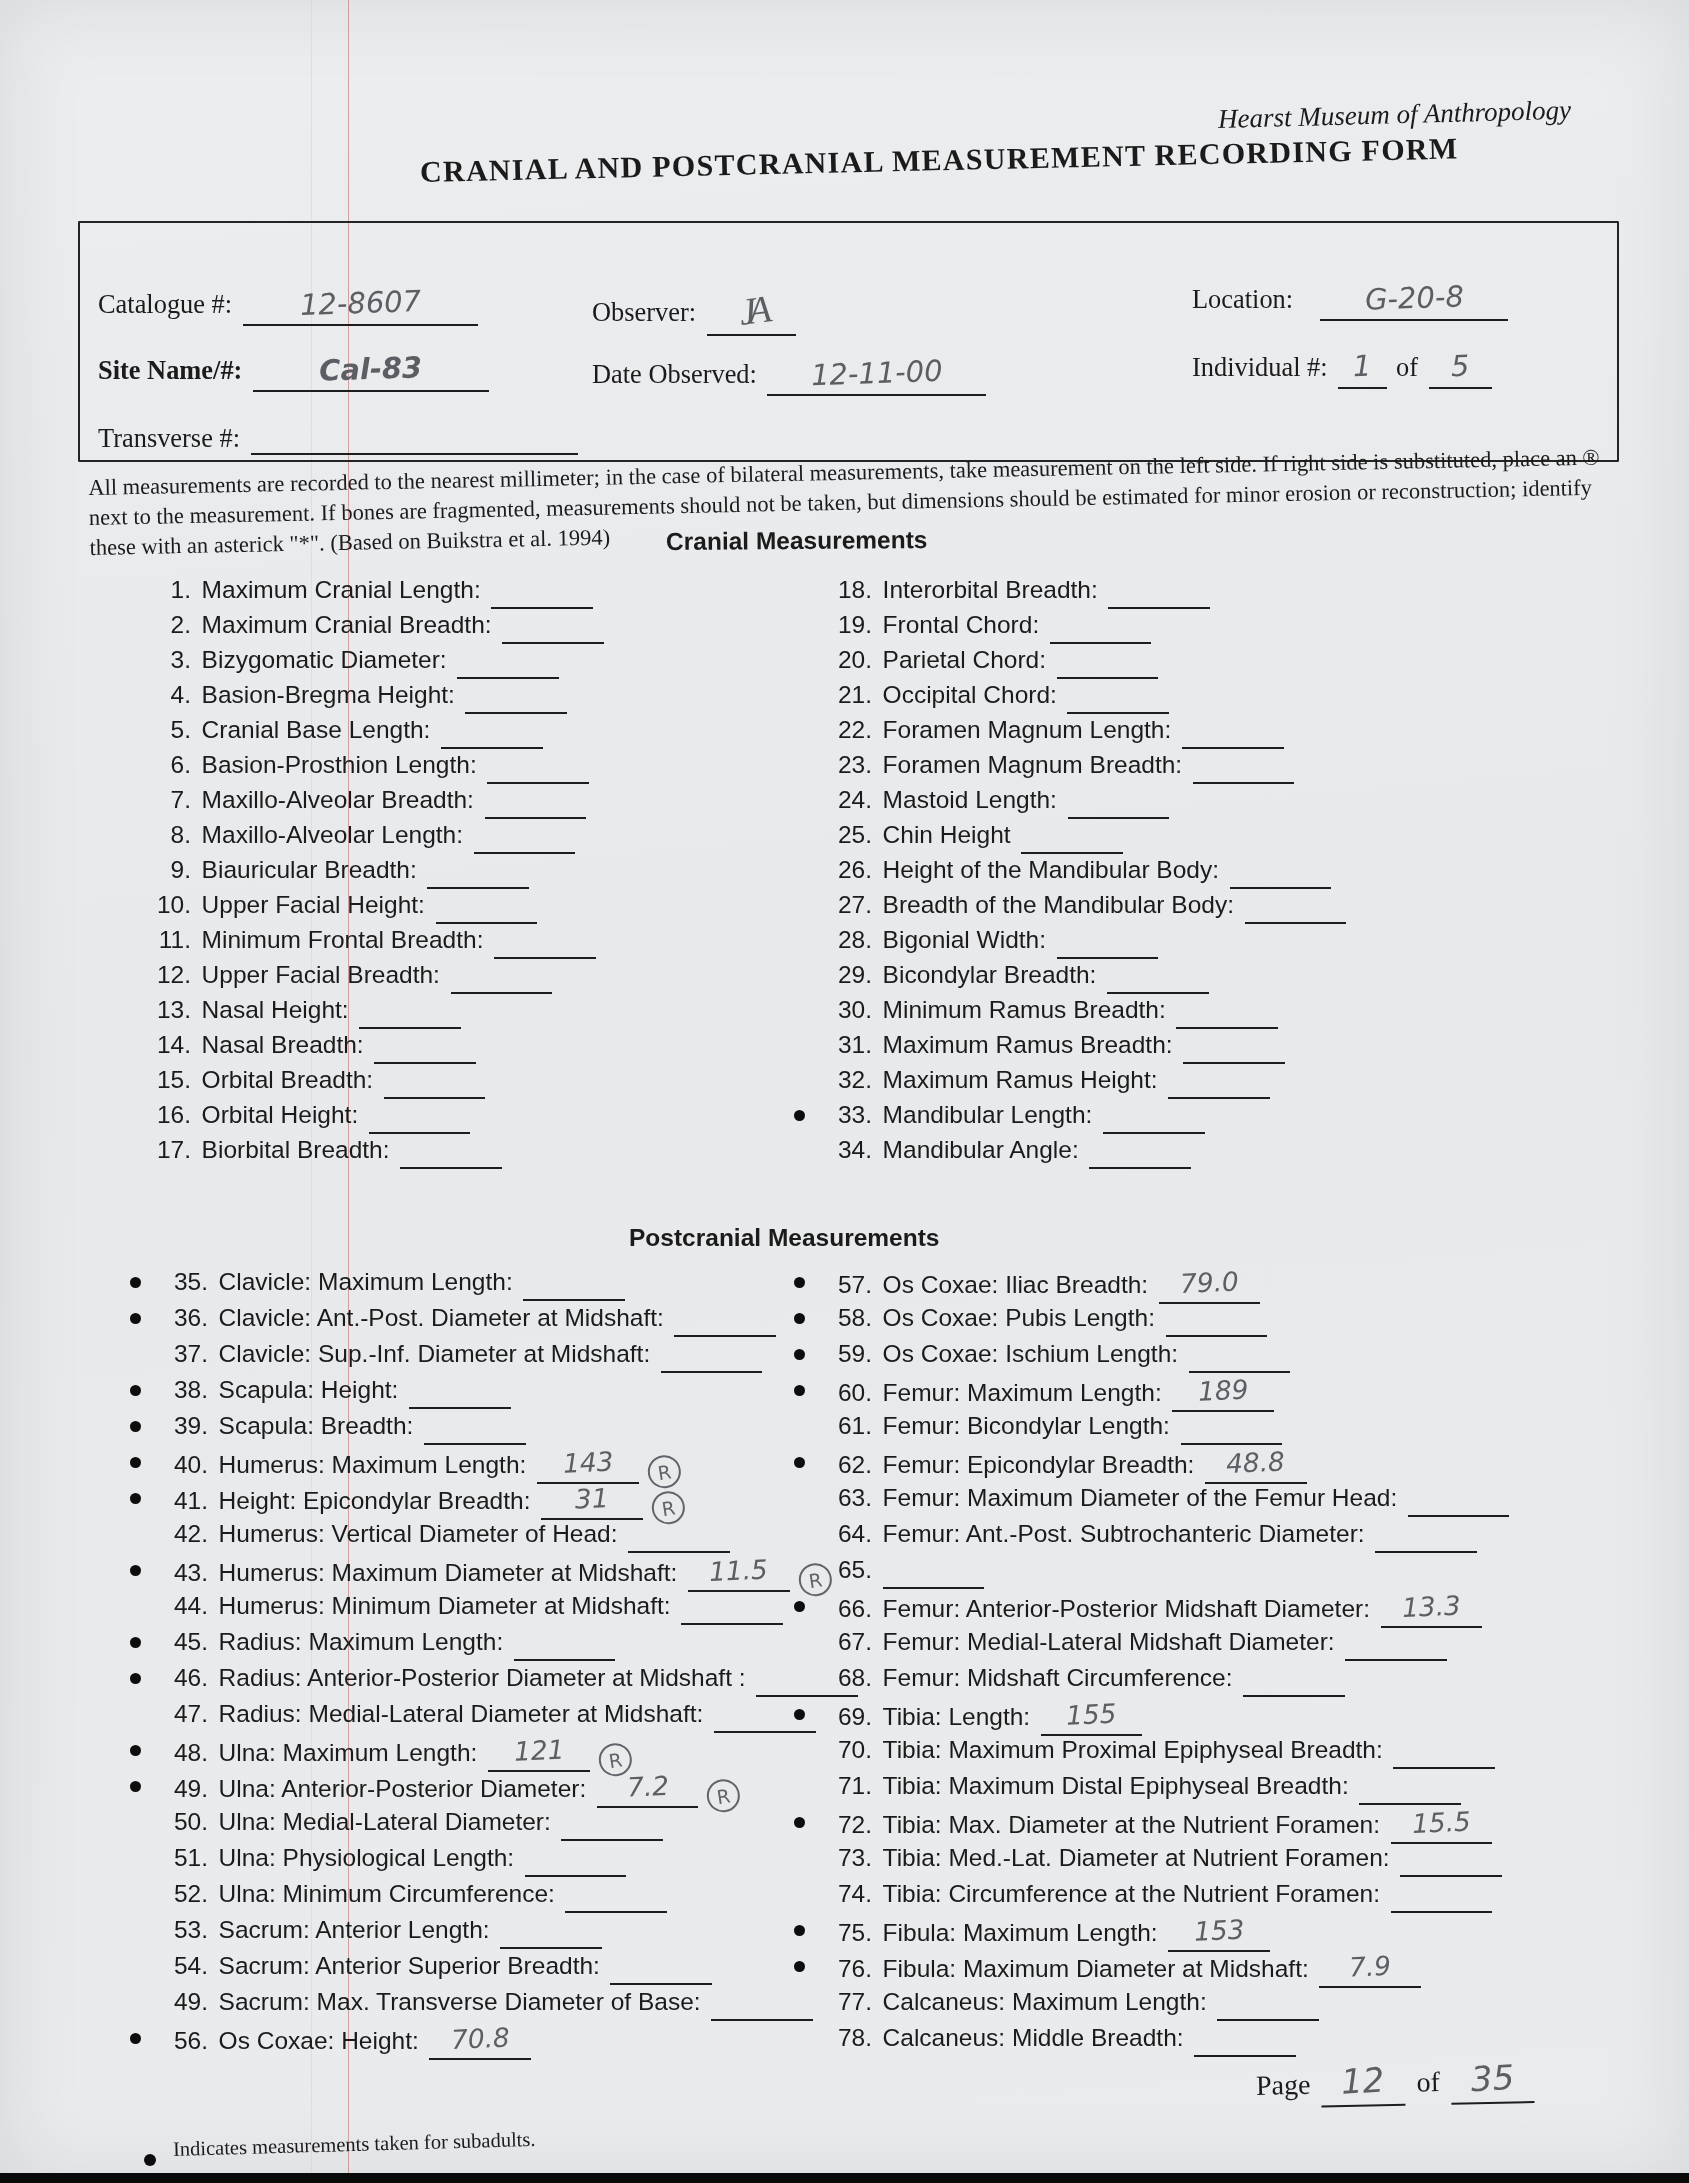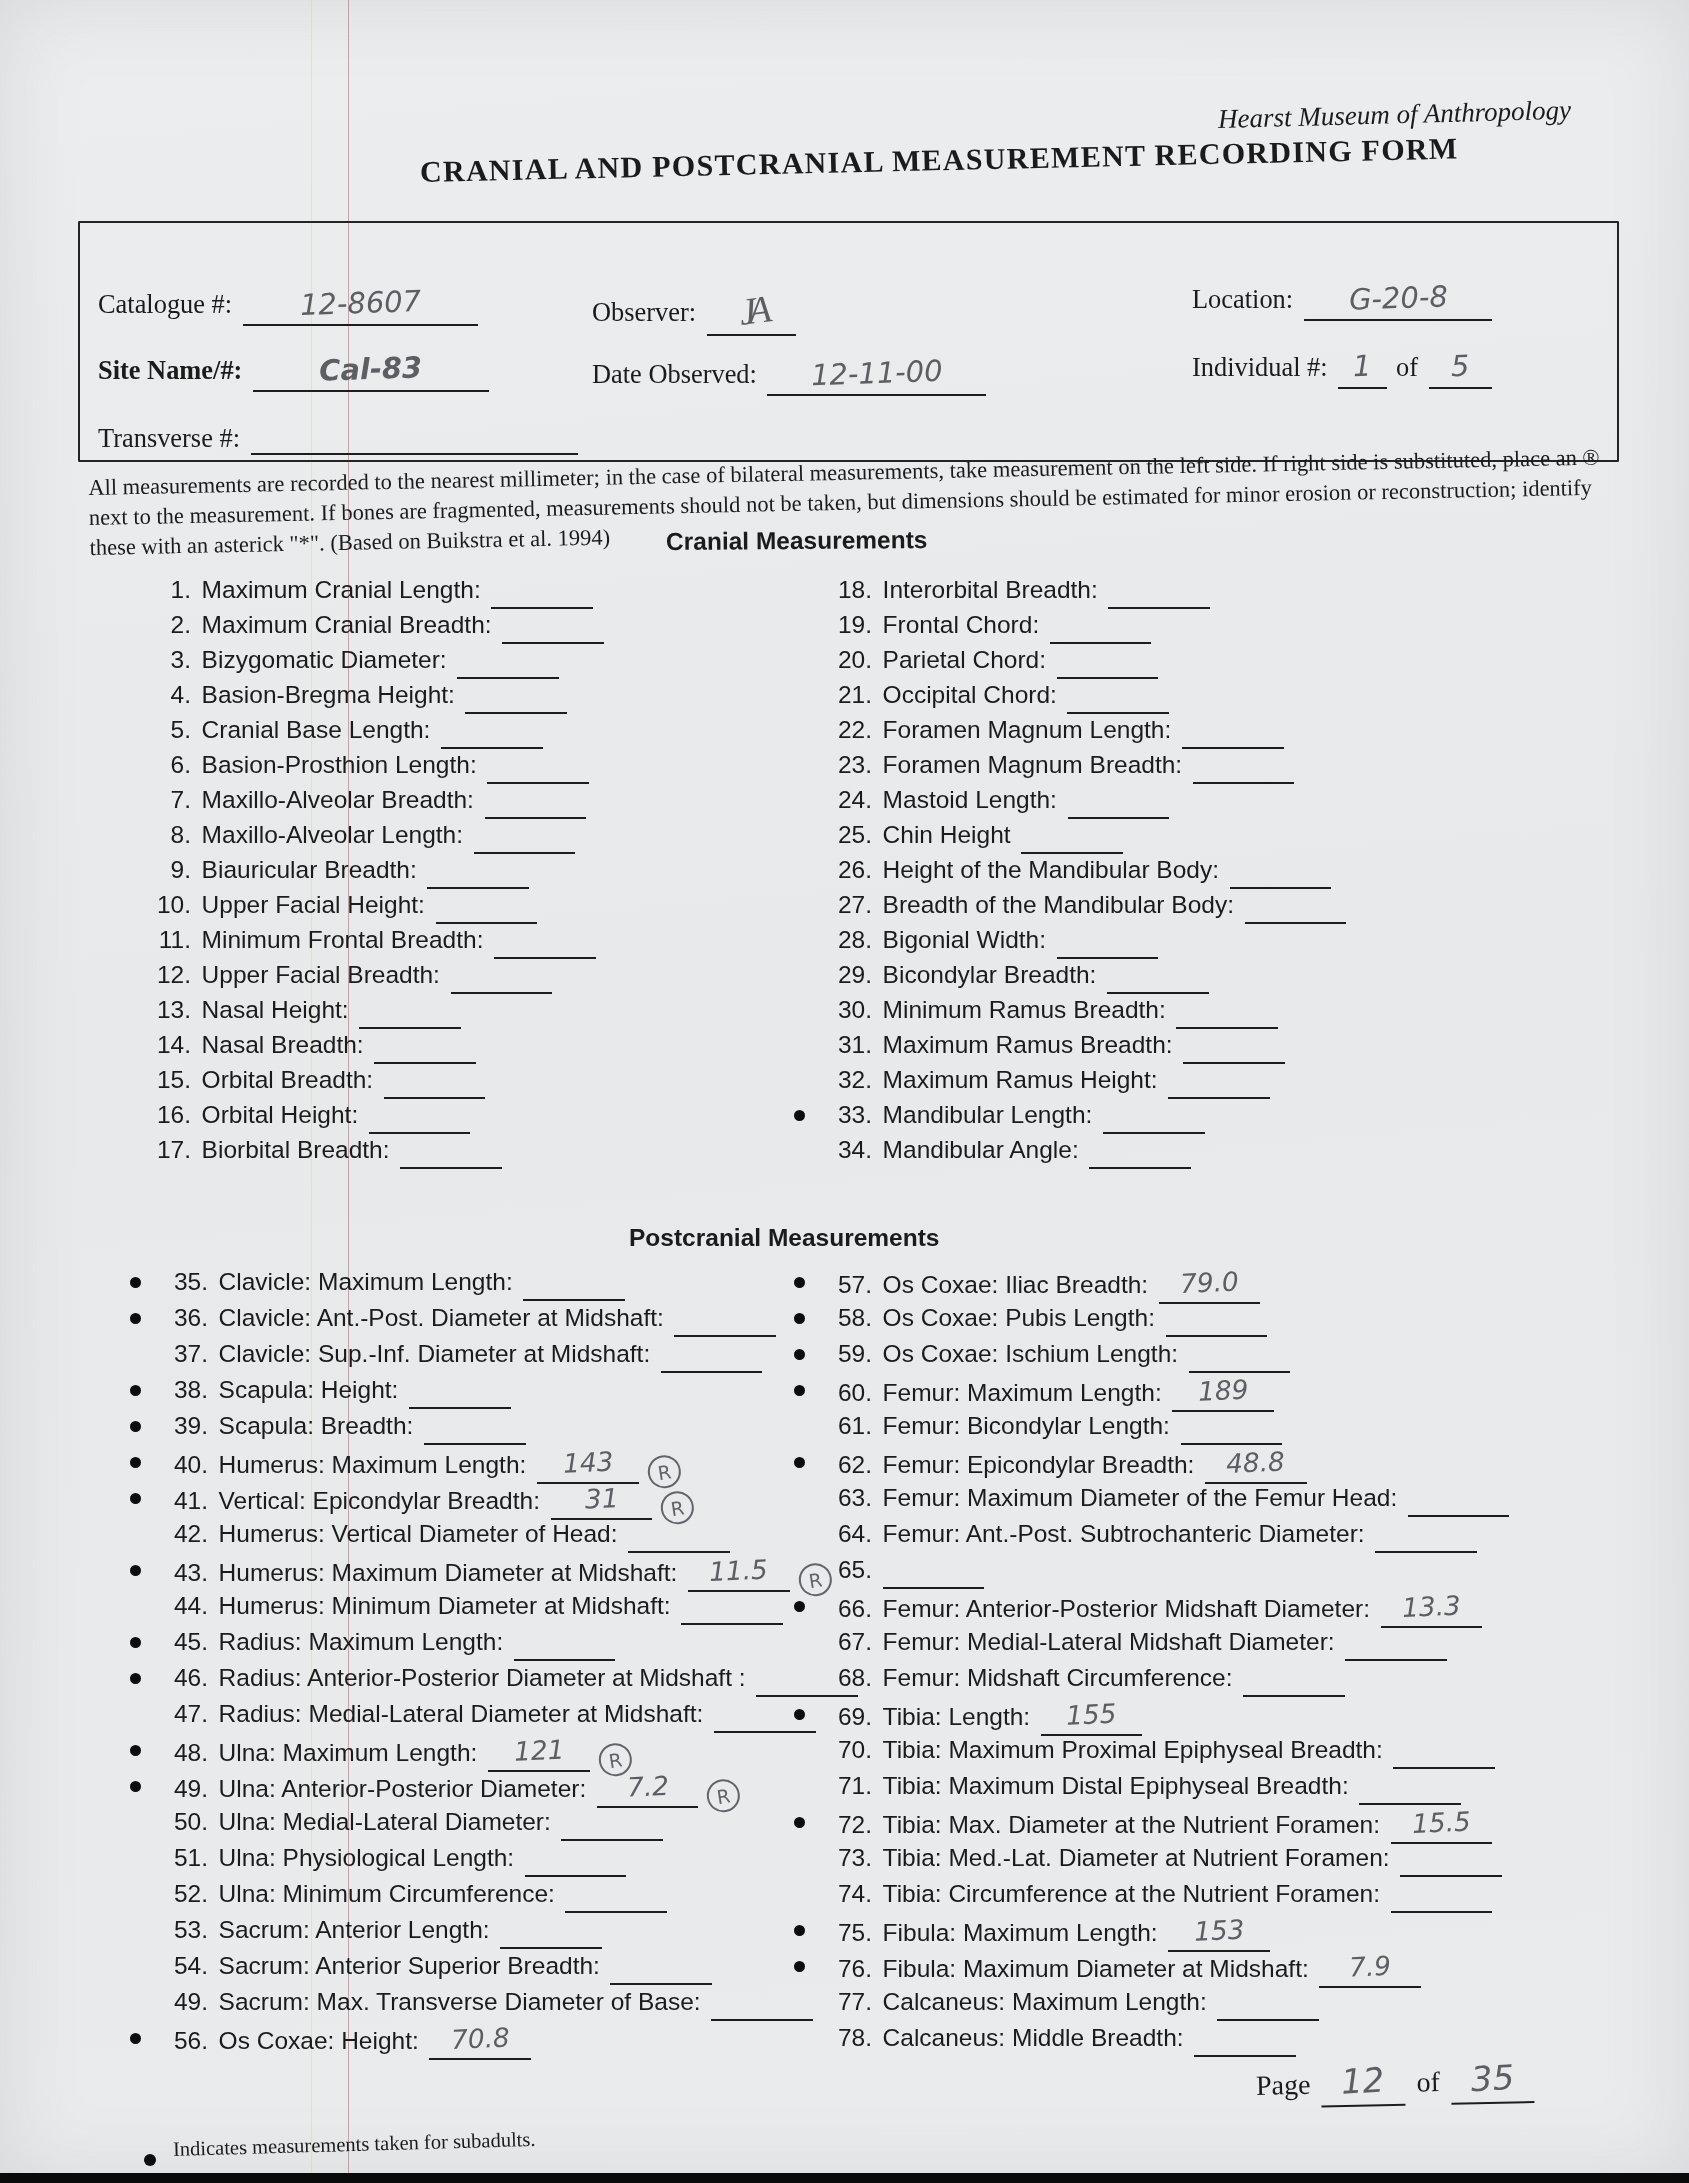--- a/index.html
+++ b/index.html
@@ -87,21 +87,21 @@
 
   <div class="info-box">
     <div class="field f-cat" style="left:18px; top:34px;">
       <span class="lbl">Catalogue #:</span>
       <span class="blank"><span class="hw">12-8607</span></span>
     </div>
     <div class="field f-obs" style="left:512px; top:34px;">
       <span class="lbl">Observer:</span>
       <span class="blank"><span class="hw sig">JA</span></span>
     </div>
-    <div class="field f-loc" style="left:1112px; top:29px;">
+    <div class="field f-loc" style="left:1112px; top:29px;gap:16px;">
       <span class="lbl">Location:</span>
       <span class="blank"><span class="hw">G-20-8</span></span>
     </div>
 
     <div class="field f-site" style="left:18px; top:100px;font-weight:bold;">
       <span class="lbl">Site Name/#:</span>
       <span class="blank"><span class="hw">Cal-83</span></span>
     </div>
     <div class="field f-date" style="left:512px; top:104px;">
       <span class="lbl">Date Observed:</span>
@@ -416,21 +416,21 @@
       <div class="m-row">
         <span class="bdot" style="visibility: visible;"></span>
         <span class="num">40.</span>
         <span class="lab">Humerus: Maximum Length:</span>
         <span class="blank"><span class="hw">143</span></span>
         <span class="cr" style="display: inline-flex;">R</span>
       </div>
       <div class="m-row">
         <span class="bdot" style="visibility: visible;"></span>
         <span class="num">41.</span>
-        <span class="lab">Vertical: Epicondylar Breadth:</span>
+        <span class="lab">Height: Epicondylar Breadth:</span>
         <span class="blank"><span class="hw">31</span></span>
         <span class="cr" style="display: inline-flex;">R</span>
       </div>
       <div class="m-row">
 
         <span class="num">42.</span>
         <span class="lab">Humerus: Vertical Diameter of Head:</span>
         <span class="blank"><span class="hw"></span></span>
 
       </div>

